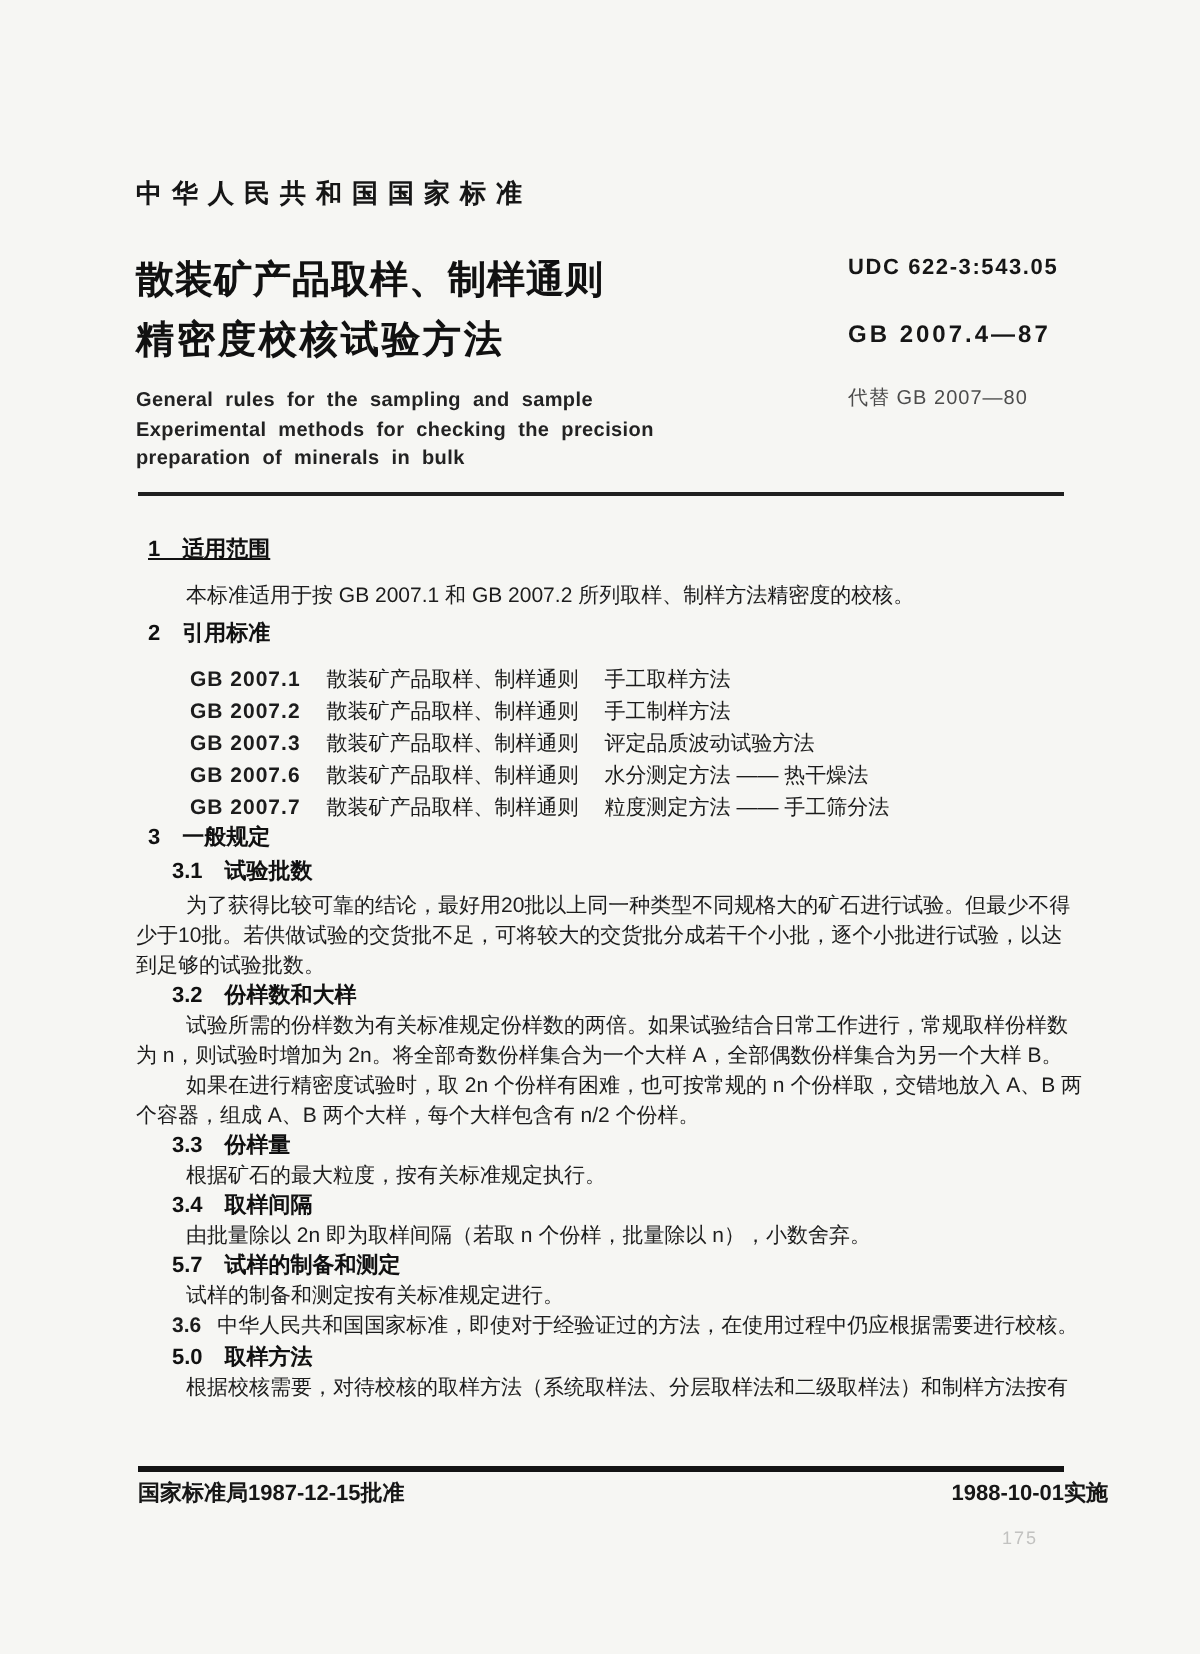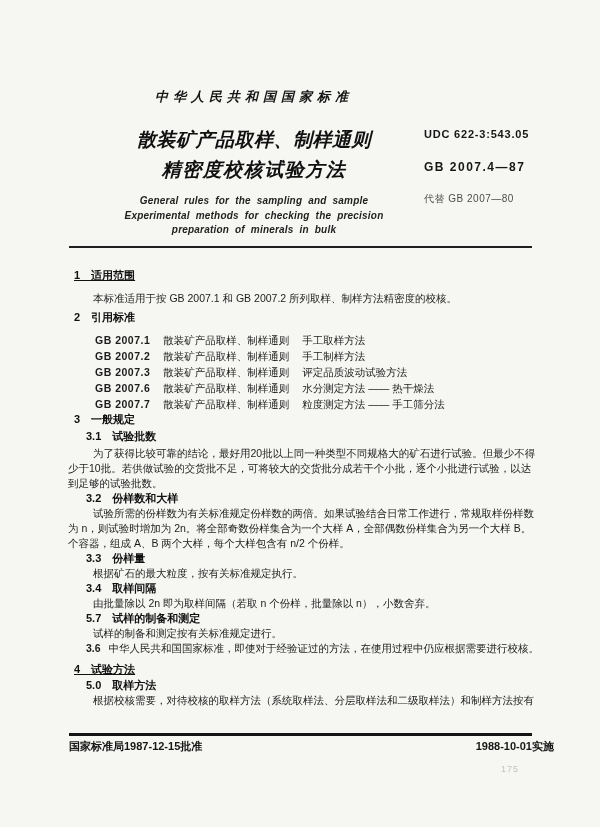--- a/index.html
+++ b/index.html
@@ -12,22 +12,20 @@
     position:relative;
     width:600px;height:827px;
     margin:0 auto;
     background:#f6f6f3;
     color:#1c1c1c;
     overflow:hidden;
   }
   
   .hdr-left{
     position:absolute;top:88px;left:68px;width:372px;
-    text-align:center;
-    font-style:italic;
   }
   .national-label{
     font-size:13px;font-weight:bold;letter-spacing:5px;color:#161616;
     white-space:nowrap;
   }
   .title-cn{
     font-weight:bold;color:#111;white-space:nowrap;
   }
   .title-line1{margin-top:21px;font-size:19px;letter-spacing:0.5px;}
   .title-line2{margin-top:4px;font-size:19px;letter-spacing:1.5px;}
@@ -124,36 +122,36 @@
     <div class="h1">3　一般规定</div>
 
     <div class="h2 mt2">3.1　试验批数</div>
     <div class="line ind mt2">为了获得比较可靠的结论，最好用20批以上同一种类型不同规格大的矿石进行试验。但最少不得</div>
     <div class="line">少于10批。若供做试验的交货批不足，可将较大的交货批分成若干个小批，逐个小批进行试验，以达</div>
     <div class="line">到足够的试验批数。</div>
 
     <div class="h2">3.2　份样数和大样</div>
     <div class="line ind">试验所需的份样数为有关标准规定份样数的两倍。如果试验结合日常工作进行，常规取样份样数</div>
     <div class="line">为 n，则试验时增加为 2n。将全部奇数份样集合为一个大样 A，全部偶数份样集合为另一个大样 B。</div>
+    <div class="line ind">如果在进行精密度试验时，取 2n 个份样有困难，也可按常规的 n 个份样取，交错地放入 A、B 两</div>
     <div class="line">个容器，组成 A、B 两个大样，每个大样包含有 n/2 个份样。</div>
 
     <div class="h2">3.3　份样量</div>
     <div class="line ind">根据矿石的最大粒度，按有关标准规定执行。</div>
 
     <div class="h2">3.4　取样间隔</div>
     <div class="line ind">由批量除以 2n 即为取样间隔（若取 n 个份样，批量除以 n），小数舍弃。</div>
 
     <div class="h2">5.7　试样的制备和测定</div>
     <div class="line ind">试样的制备和测定按有关标准规定进行。</div>
 
     <div class="line" style="padding-left:18px;">
       <span class="inline-num">3.6</span><span>中华人民共和国国家标准，即使对于经验证过的方法，在使用过程中仍应根据需要进行校核。</span>
     </div>
 
-    <div class="h1 mt6">4　试验方法</div>
     <div class="h2 mt1">5.0　取样方法</div>
     <div class="line ind">根据校核需要，对待校核的取样方法（系统取样法、分层取样法和二级取样法）和制样方法按有</div>
 
   </div>
 
   <div class="rule rule-bottom"></div>
   <div class="footer-row">
     <span>国家标准局1987-12-15批准</span>
     <span>1988-10-01实施</span>
   </div>

